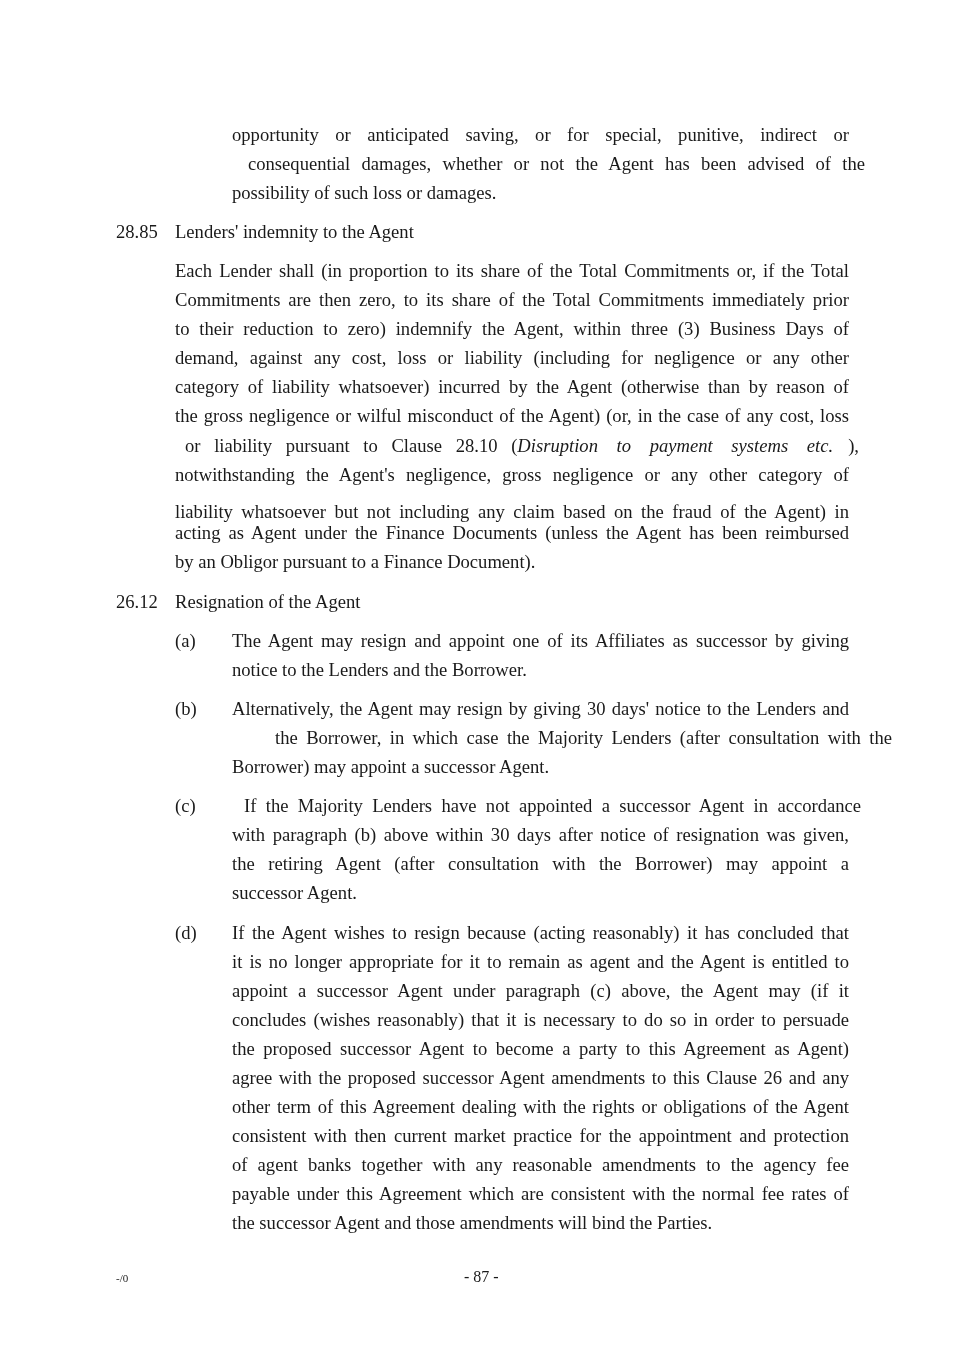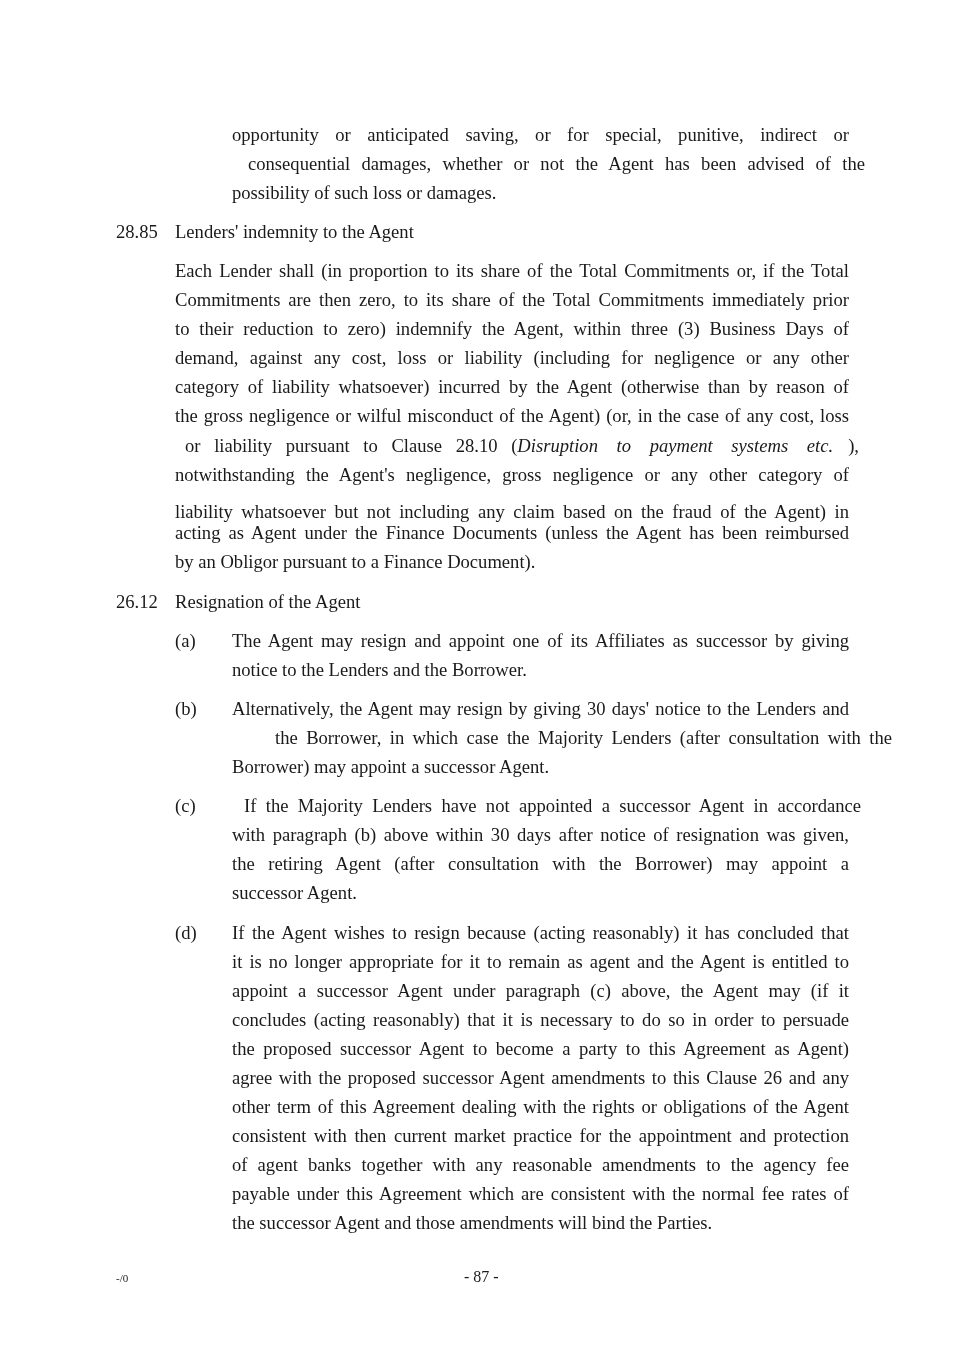--- a/index.html
+++ b/index.html
@@ -62,21 +62,21 @@
 <div class="line marker" style="left:175px; top:795px;">(c)</div>
 <div class="line j" style="left:232px; top:795px; width:617px;margin-left:12px;">If the Majority Lenders have not appointed a successor Agent in accordance</div>
 <div class="line j" style="left:232px; top:824px; width:617px;">with paragraph (b) above within 30 days after notice of resignation was given,</div>
 <div class="line j" style="left:232px; top:853px; width:617px;">the retiring Agent (after consultation with the Borrower) may appoint a</div>
 <div class="line" style="left:232px; top:882px;">successor Agent.</div>
 
 <div class="line marker" style="left:175px; top:922px;">(d)</div>
 <div class="line j" style="left:232px; top:922px; width:617px;">If the Agent wishes to resign because (acting reasonably) it has concluded that</div>
 <div class="line j" style="left:232px; top:951px; width:617px;">it is no longer appropriate for it to remain as agent and the Agent is entitled to</div>
 <div class="line j" style="left:232px; top:980px; width:617px;">appoint a successor Agent under paragraph (c) above, the Agent may (if it</div>
-<div class="line j" style="left:232px; top:1009px; width:617px;">concludes (acting reasonably) that it is necessary to do so in order to persuade</div>
+<div class="line j" style="left:232px; top:1009px; width:617px;">concludes (wishes reasonably) that it is necessary to do so in order to persuade</div>
 <div class="line j" style="left:232px; top:1038px; width:617px;">the proposed successor Agent to become a party to this Agreement as Agent)</div>
 <div class="line j" style="left:232px; top:1067px; width:617px;">agree with the proposed successor Agent amendments to this Clause 26 and any</div>
 <div class="line j" style="left:232px; top:1096px; width:617px;">other term of this Agreement dealing with the rights or obligations of the Agent</div>
 <div class="line j" style="left:232px; top:1125px; width:617px;">consistent with then current market practice for the appointment and protection</div>
 <div class="line j" style="left:232px; top:1154px; width:617px;">of agent banks together with any reasonable amendments to the agency fee</div>
 <div class="line j" style="left:232px; top:1183px; width:617px;">payable under this Agreement which are consistent with the normal fee rates of</div>
 <div class="line" style="left:232px; top:1212px;">the successor Agent and those amendments will bind the Parties.</div>
 
 <div class="footer-left" style="left:116px; top:1272px;">-/0</div>
 <div class="footer-center" style="left:464px; top:1268px;">- 87 -</div>

